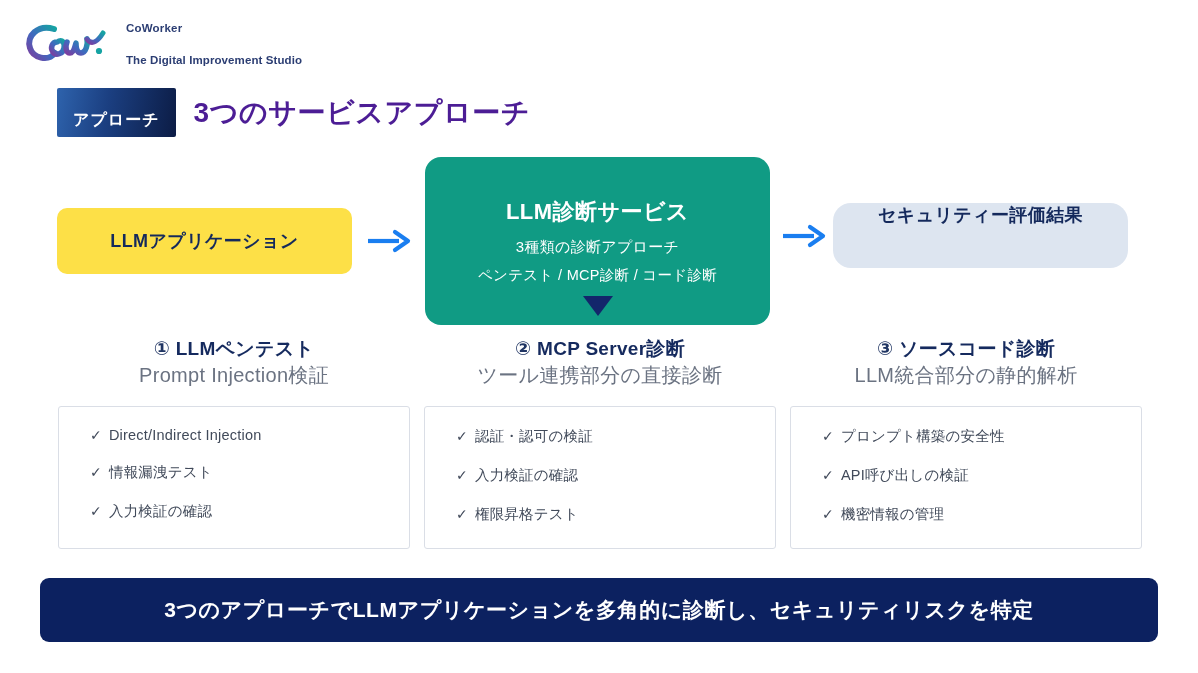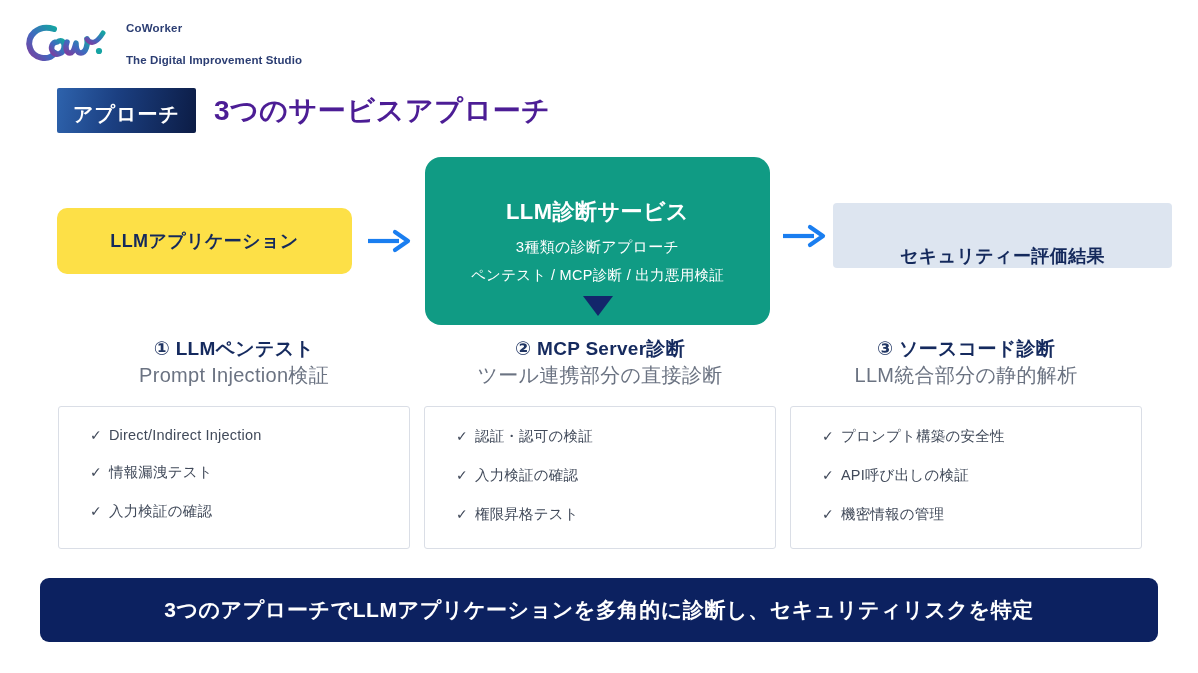--- a/index.html
+++ b/index.html
@@ -55,24 +55,24 @@
     position: absolute;
     left: 57px;
     top: 88px;
     display: flex;
     align-items: center;
     gap: 18px;
   }
   .title-badge {
     background: linear-gradient(100deg, #2e63ad 0%, #1b3f81 42%, #0c1c45 100%);
     color: #ffffff;
-    font-size: 20px;
+    font-size: 16px;
     font-weight: 700;
     letter-spacing: 1px;
-    padding: 16px 16px 9px;
+    padding: 24px 16px 9px;
     border-radius: 2px;
     line-height: 1;
     white-space: nowrap;
   }
   .title-heading {
     font-size: 28px;
     font-weight: 700;
     color: #4c1d95;
     letter-spacing: .6px;
     white-space: nowrap;
@@ -95,26 +95,26 @@
     background: #fde047;
     border-radius: 10px;
     display: flex;
     align-items: center;
     justify-content: center;
   }
   .flow-box-right {
     position: absolute;
     left: 833px;
     top: 46px;
-    width: 339px;
+    width: 295px;
     height: 65px;
     background: #dde5f0;
-    border-radius: 4px;
-    display: flex;
-    align-items: flex-end;
+    border-radius: 18px;
+    display: flex;
+    align-items: flex-start;
     justify-content: center;
   }
   .flow-box-label {
     font-size: 18px;
     font-weight: 700;
     color: #14295c;
     letter-spacing: .4px;
   }
   .flow-center {
     position: absolute;
@@ -279,21 +279,21 @@
   <span class="arrow left-arrow">
     <svg viewBox="0 0 46 26" width="46" height="26" aria-hidden="true">
       <path d="M2 13 H33" stroke="#1a7ef0" stroke-width="4.2" stroke-linecap="butt" fill="none"></path>
       <path d="M29 4 L42 13 L29 22" stroke="#1a7ef0" stroke-width="4.2" fill="none" stroke-linecap="round" stroke-linejoin="round"></path>
     </svg>
   </span>
 
   <div class="flow-center">
     <span class="flow-center-title">LLM診断サービス</span>
     <span class="flow-center-sub1">3種類の診断アプローチ</span>
-    <span class="flow-center-sub2">ペンテスト / MCP診断 / 出力悪用検証</span>
+    <span class="flow-center-sub2">ペンテスト / MCP診断 / コード診断</span>
   </div>
 
   <span class="arrow right-arrow">
     <svg viewBox="0 0 46 26" width="46" height="26" aria-hidden="true">
       <path d="M2 13 H33" stroke="#1a7ef0" stroke-width="4.2" stroke-linecap="butt" fill="none"></path>
       <path d="M29 4 L42 13 L29 22" stroke="#1a7ef0" stroke-width="4.2" fill="none" stroke-linecap="round" stroke-linejoin="round"></path>
     </svg>
   </span>
 
   <div class="flow-box-right">

